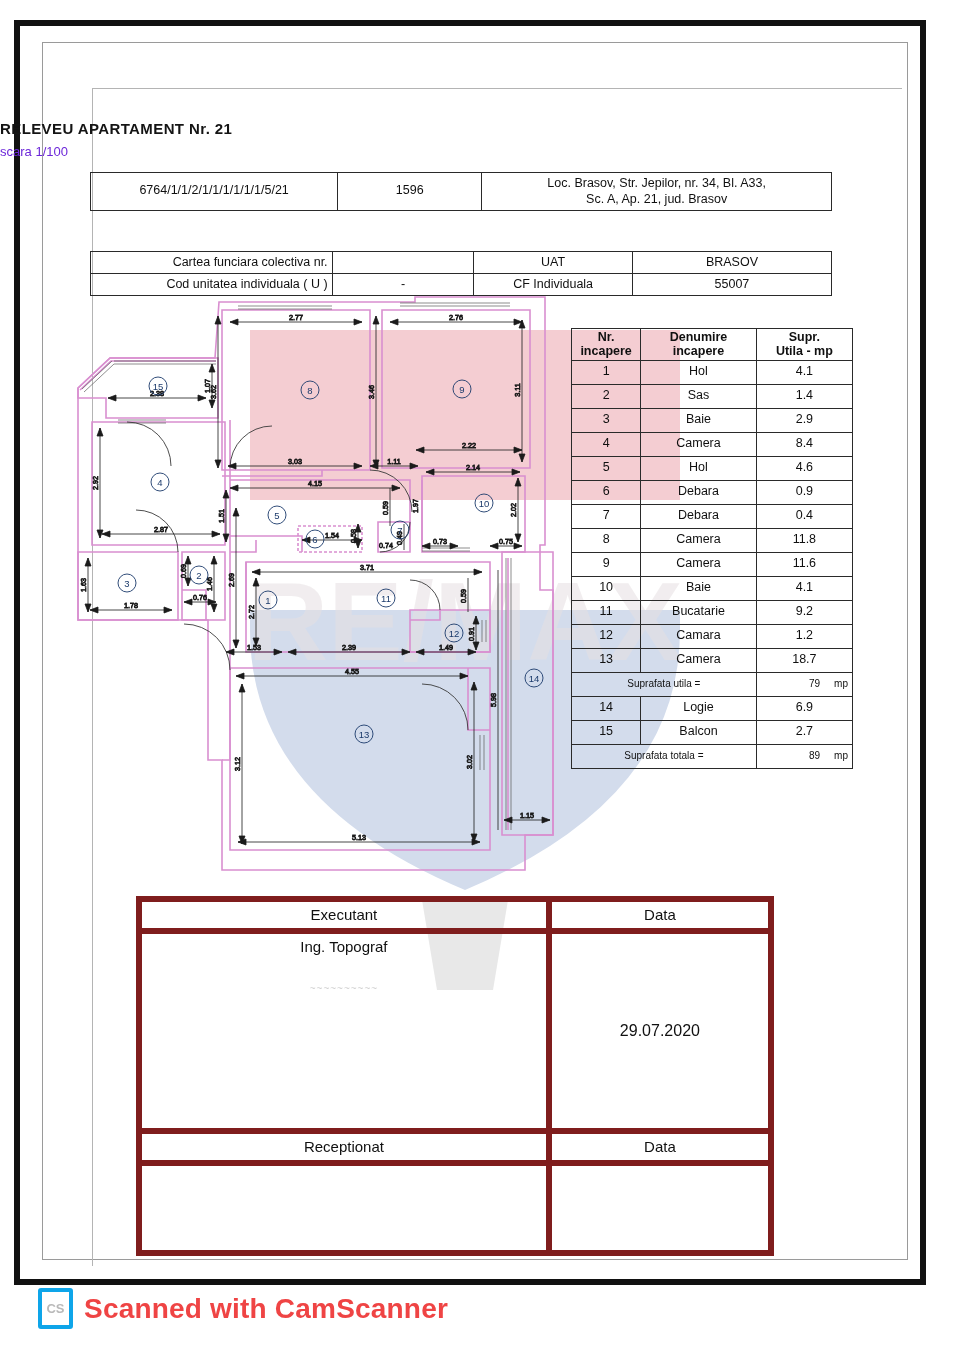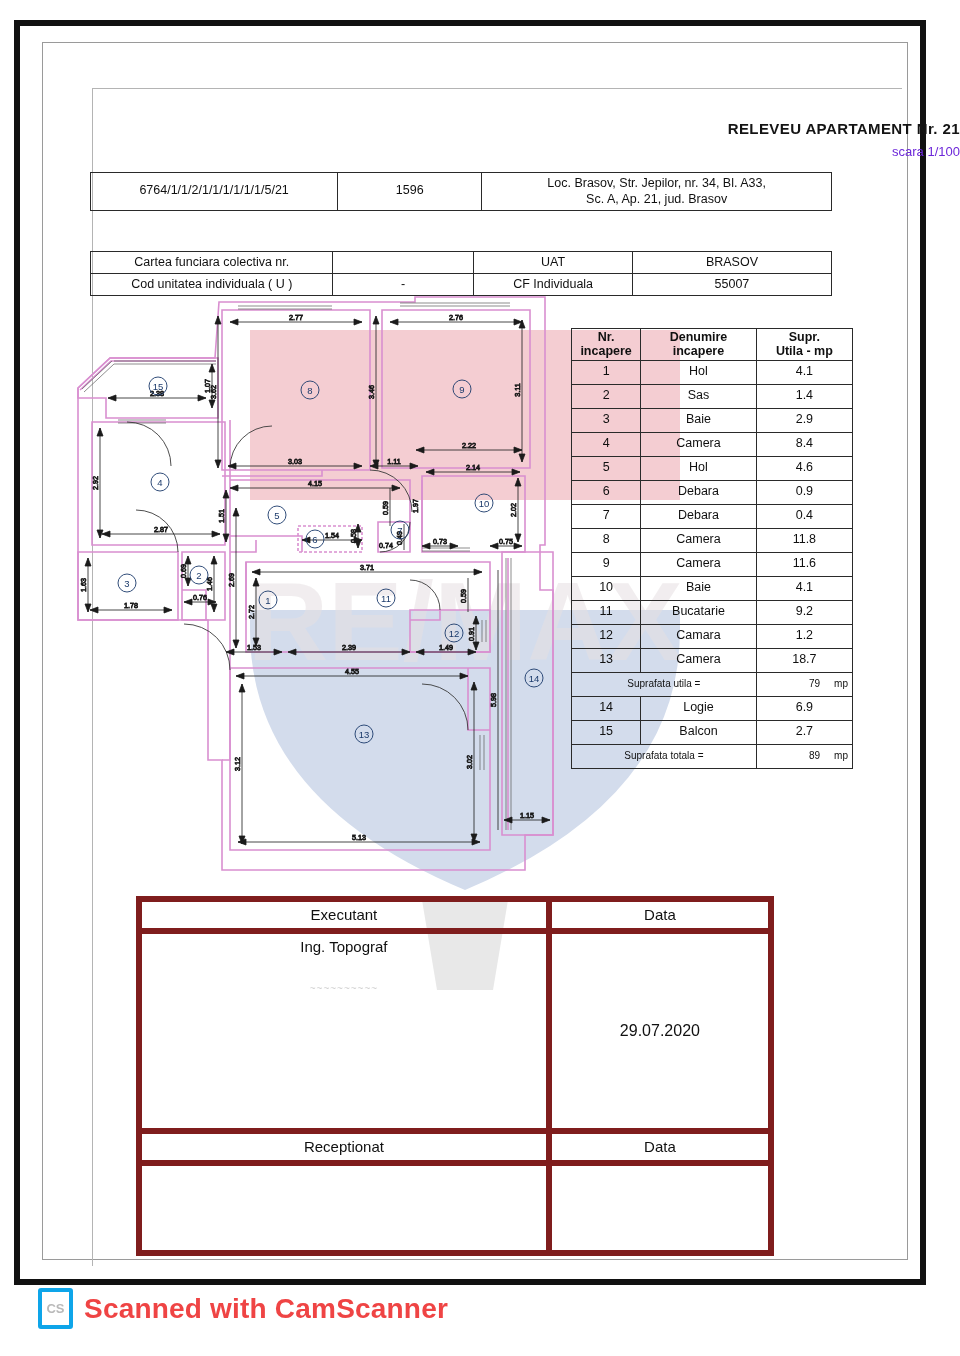--- a/index.html
+++ b/index.html
@@ -52,21 +52,21 @@
   }
   #watermark svg { width: 100%; height: 100%; display: block; }
 
   
   #content { position: absolute; inset: 0; z-index: 3; }
 
   
   #title-block {
     position: absolute;
     left: 0; top: 120px; width: 960px;
-    text-align: right;
+    text-align: left;
   }
   #doc-title {
     font-size: 15px;
     font-weight: bold;
     letter-spacing: 0.4px;
     color: #141414;
   }
   #doc-scale {
     font-size: 13px;
     color: #6d28d9;
@@ -93,21 +93,21 @@
   #table-topo { left: 90px; top: 172px; width: 742px; }
   #table-topo td { height: 20px; }
   #table-topo .c1 { width: 244px; }
   #table-topo .c2 { width: 142px; }
   #table-topo .c3 { width: 356px; }
   #table-topo .addr { line-height: 1.3; padding: 2px 6px; }
 
   
   #table-cf { left: 90px; top: 251px; width: 742px; }
   #table-cf td { height: 17px; }
-  #table-cf .l { text-align: center; padding-left: 5px; width: 244px; }
+  #table-cf .l { text-align: right; padding-left: 5px; width: 244px; }
   #table-cf .m { width: 142px; }
   #table-cf .n { width: 156px; }
   #table-cf .o { width: 200px; }
 
   
   #table-rooms {
     left: 571px; top: 328px;
     width: 282px;
     font-size: 12.5px;
     padding-left: 22px;

